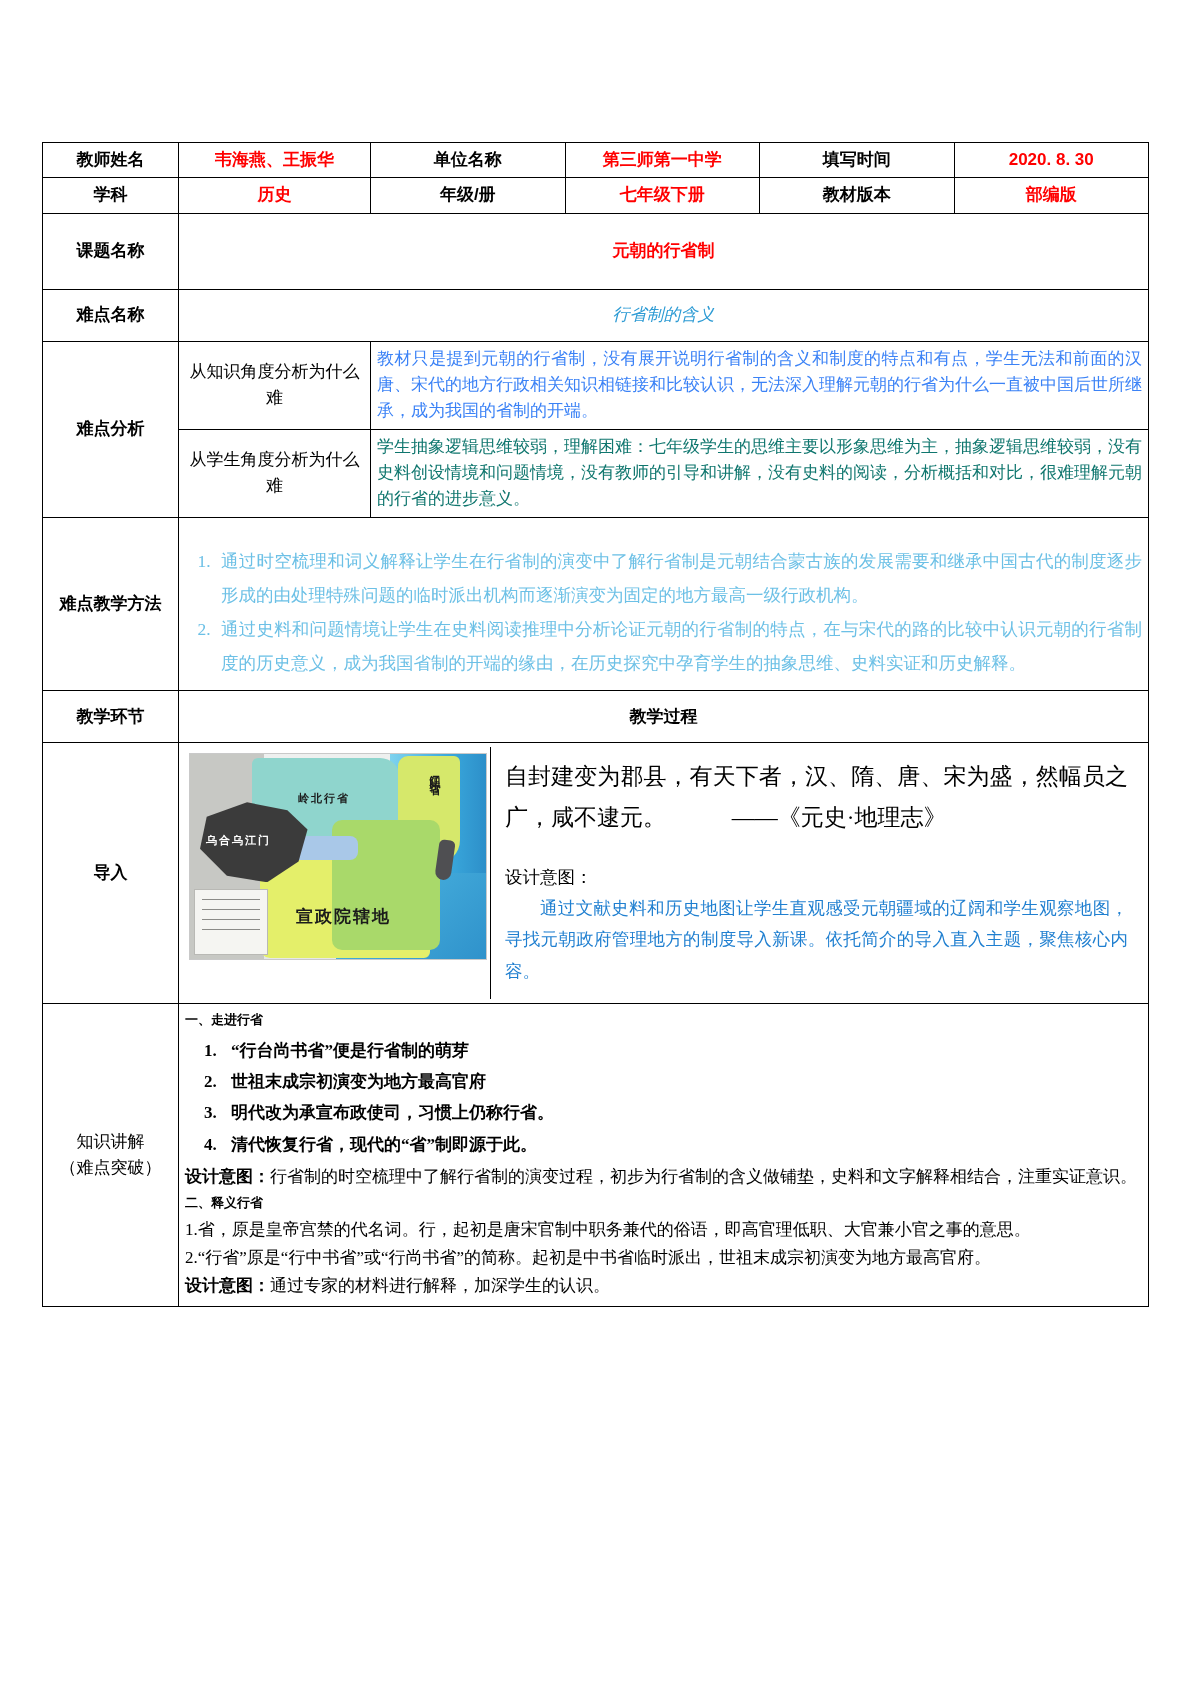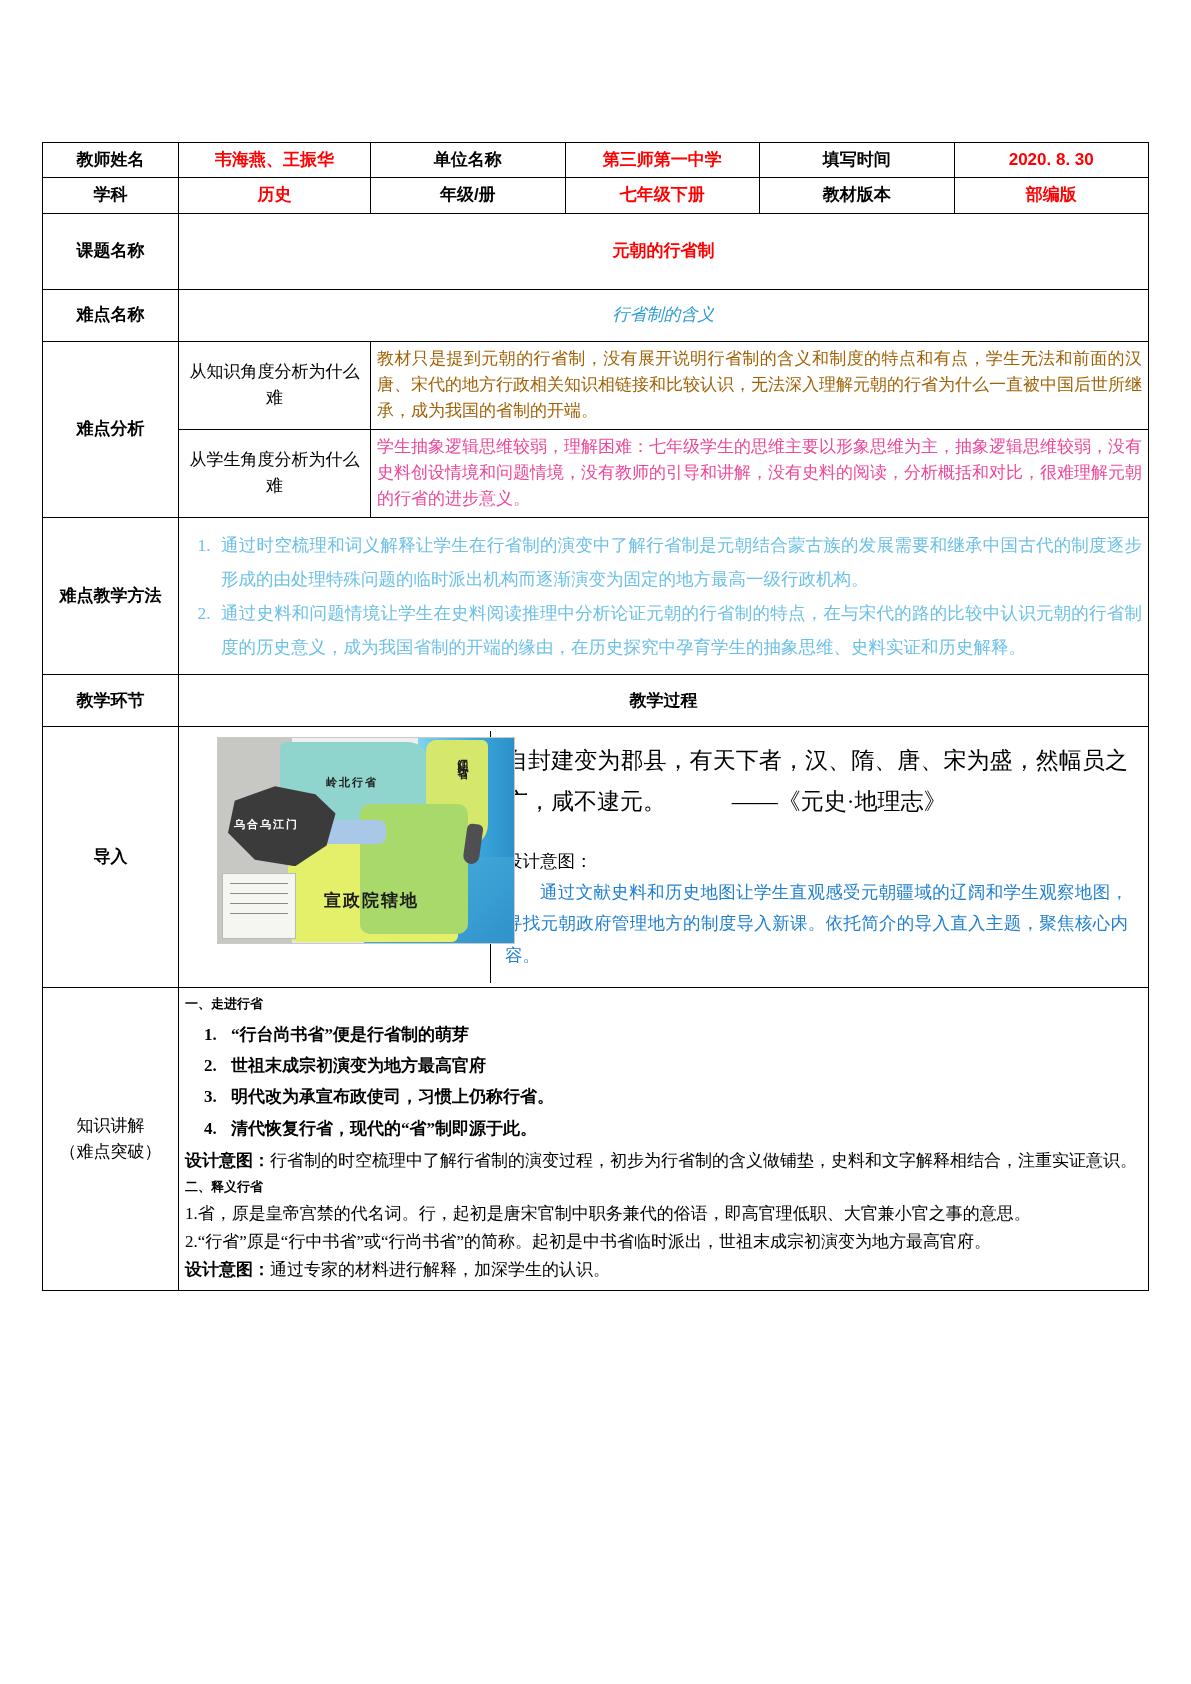--- a/index.html
+++ b/index.html
@@ -65,37 +65,37 @@
   .rowmid  { height: 52px; }
 
   
   .sublbl {
     text-align: center;
     font-family: "Liberation Serif", "DejaVu Serif", serif;
     font-size: 17px;
     line-height: 1.6;
   }
   .body-blue {
-    color: #a16207;
+    color: #3b82f6;
     font-size: 17.5px;
     line-height: 1.85;
     text-align: justify;
     padding: 8px 10px 8px 8px;
     margin-top: 28px;
   }
   .body-blue-2 {
-    color: #ec4899;
+    color: #0f766e;
     font-size: 17.5px;
     line-height: 1.85;
     text-align: justify;
     padding: 8px 10px 8px 8px;
   }
   
   ol.method {
-    margin: 6px 0 6px 0;
+    margin: 22px 0 6px 0;
     padding-left: 30px;
     color: #6cc0e6;
     font-size: 17.5px;
     line-height: 1.95;
   }
   ol.method > li { padding-left: 6px; text-align: justify; }
 
   .process-head {
     text-align: center;
     font-weight: bold;
@@ -116,21 +116,20 @@
     padding: 6px 8px 8px 4px;
     box-sizing: border-box;
   }
   .map {
     position: relative;
     width: 296px;
     height: 205px;
     background: linear-gradient(180deg,#eef0ef 0%,#e6e8e7 100%);
     overflow: hidden;
     border: 1px solid #c9c9c9;
-    margin-left: 28px;
   }
   .map .sea {
     position: absolute; right: 0; top: 0; width: 96px; height: 100%;
     background: linear-gradient(90deg,#7fd3ef 0%,#3aa9dd 60%,#2d8fc9 100%);
   }
   .map .sea2 {
     position: absolute; right: 0; bottom: 0; width: 150px; height: 86px;
     background: linear-gradient(135deg,#4fb9e3 0%,#2f92cb 100%);
   }
   .map .grey-left {

